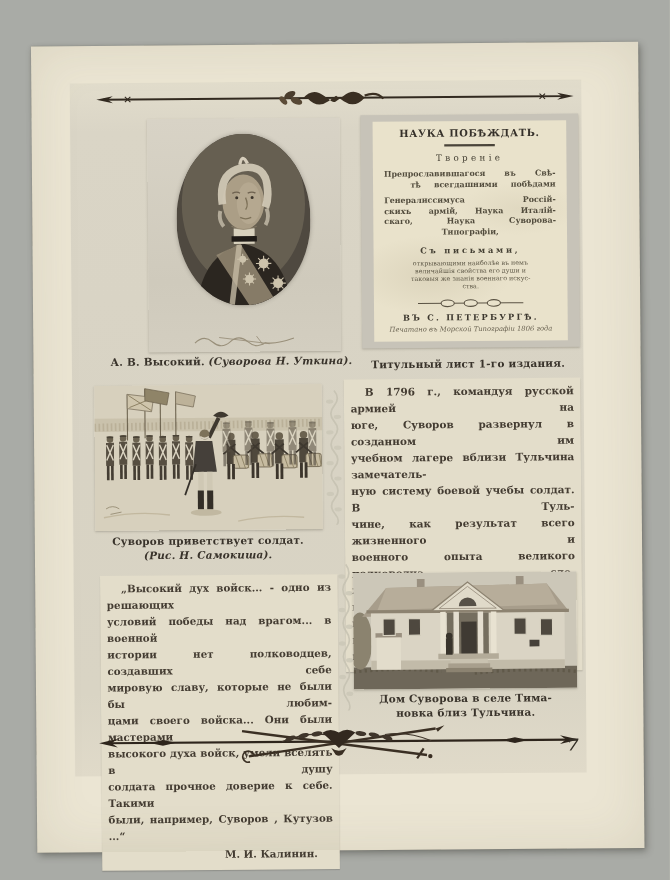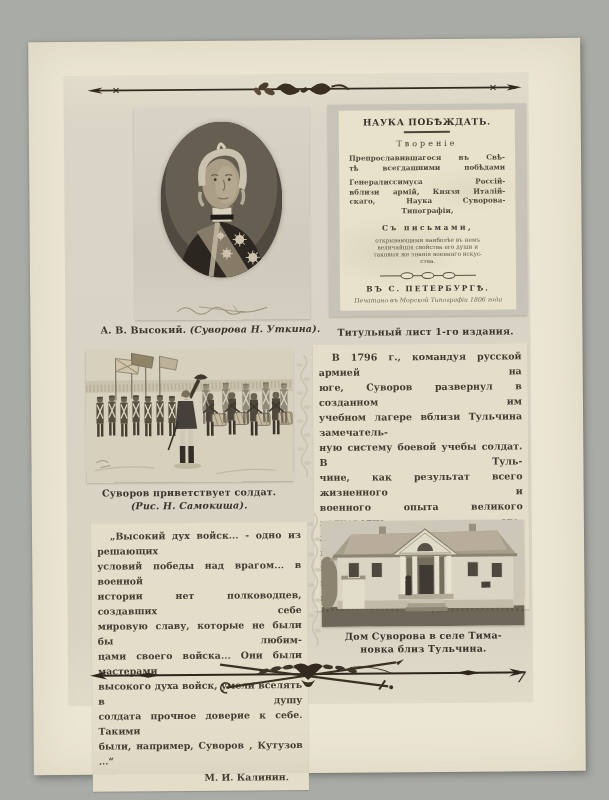--- a/index.html
+++ b/index.html
@@ -68,21 +68,21 @@
     box-shadow:0 1px 1px rgba(60,55,45,.22);
     box-sizing:border-box;
     color:#443c32;font-weight:bold;
   }
   .article{left:247px;top:271px;width:215px;padding:5px 6px 6px 6px;font-size:9.5px;line-height:15px;}
   .quote{left:24px;top:448px;width:216px;padding:5px 6px 6px 6px;font-size:9.4px;line-height:15px;}
   .just .bl{text-align:justify;text-align-last:justify;}
   .just .bl:last-child{text-align-last:left;}
   .indent .bl:first-child{text-indent:13px;}
   .center .bl{text-align:center;}
-  #tp-ded .bl:last-child{text-align-last:justify;}
+  #tp-ded .bl:last-child{text-align-last:justify;margin-left:24px;}
   #tp-auth .bl:last-child{text-align-last:center;}
   .attribution{text-align:right;padding-right:14px;margin-top:2px;}
   
   .fig{box-shadow:0 1px 2px rgba(60,55,45,.25);}
   .leafy{opacity:.85;}
   .pagenum{
     left:414px;top:596px;width:44px;text-align:right;
     font-size:15px;font-style:italic;font-weight:bold;color:#352f27;
   }
 </style>
@@ -163,21 +163,21 @@
       <div class="title-paper">
         <div class="tp-head">НАУКА ПОБѢЖДАТЬ.</div>
         <div class="tp-rule"></div>
         <div class="tp-tvor">Твореніе</div>
         <div id="tp-ded" class="tp-para just">
             <div class="bl">Препрославившагося въ Свѣ-</div>
             <div class="bl">тѣ всегдашними побѣдами</div>
           </div>
         <div id="tp-auth" class="tp-para just">
             <div class="bl">Генералиссимуса Россій-</div>
-            <div class="bl">вблизи армій, Князя Италій-</div>
+            <div class="bl">скихъ армій, Наука Италій-</div>
             <div class="bl">скаго, Наука Суворова-</div>
             <div class="bl">Типографіи,</div>
           </div>
         <div class="tp-pisma">Съ письмами,</div>
         <div class="tp-small center">
             <div class="bl">открывающими наиболѣе въ немъ</div>
             <div class="bl">величайшія свойства его души и</div>
             <div class="bl">таковыя же знанія военнаго искус-</div>
             <div class="bl">ства.</div>
           </div>

